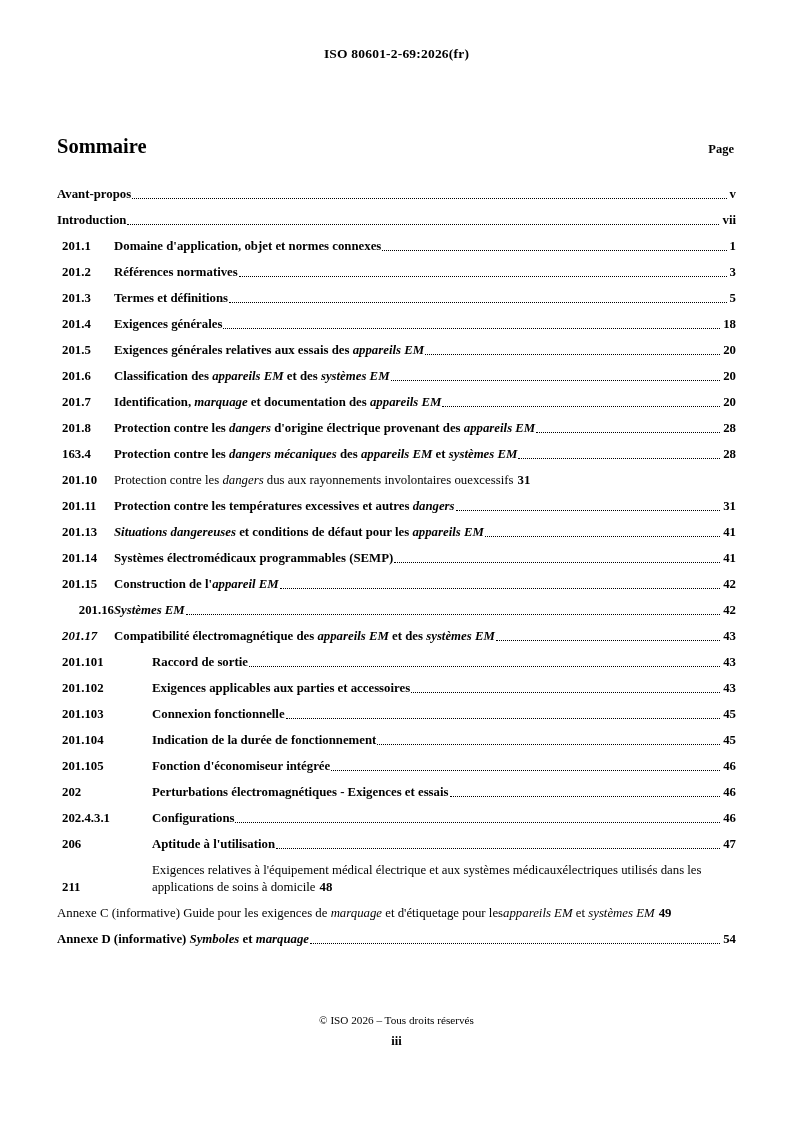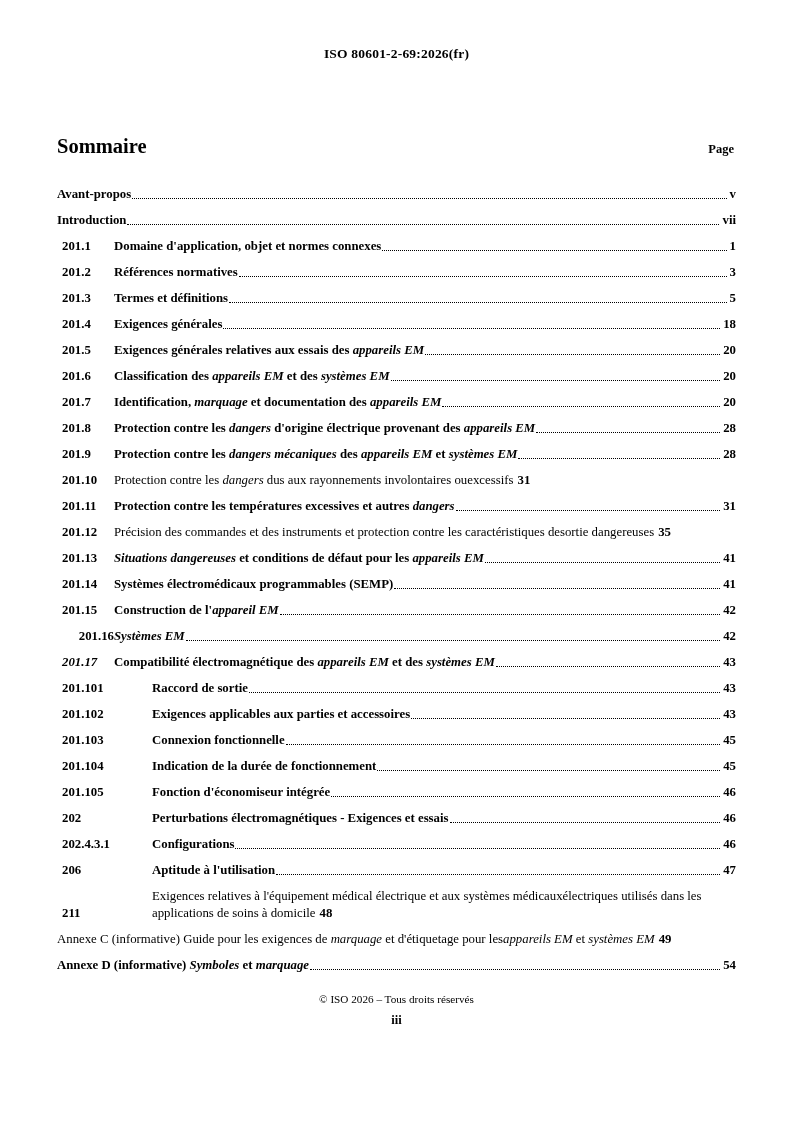--- a/index.html
+++ b/index.html
@@ -80,21 +80,21 @@
     flex: 0 0 auto;
     text-align: right;
     white-space: pre;
     padding-left: 2px;
   }
 
   .footer {
     position: absolute;
     left: 0;
     right: 0;
-    bottom: 42px;
+    bottom: 21px;
     text-align: center;
   }
   .footer .copy {
     font-size: 11.2px;
     font-family: "Liberation Serif", serif;
   }
   .footer .folio {
     font-size: 12.5px;
     font-weight: bold;
     margin-top: 8px;
@@ -166,38 +166,34 @@
         <span class="dots"></span>
         <span class="pg">20</span>
       </div>
       <div class="toc-row" style="padding-left: 5px;">
         <span class="num" style="width: 52px;">201.8</span>
         <span class="txt">Protection contre les <i>dangers</i> d'origine électrique provenant des <i>appareils EM</i></span>
         <span class="dots"></span>
         <span class="pg">28</span>
       </div>
       <div class="toc-row" style="padding-left: 5px;">
-        <span class="num" style="width: 52px;">201.9</span>
+        <span class="num" style="width: 52px;">163.4</span>
         <span class="txt">Protection contre les <i>dangers mécaniques</i> des <i>appareils EM</i> et <i>systèmes EM</i></span>
         <span class="dots"></span>
         <span class="pg">28</span>
       </div>
       <div class="toc-row" style="padding-left: 5px;">
         <span class="num" style="width: 52px;">201.10</span>
         <span class="body"><span class="line1">Protection contre les <i>dangers</i> dus aux rayonnements involontaires ou</span><span class="line2"><span class="t2">excessifs</span><span class="dots"></span><span class="pg">31</span></span></span>
       </div>
       <div class="toc-row" style="padding-left: 5px;">
         <span class="num" style="width: 52px;">201.11</span>
         <span class="txt">Protection contre les températures excessives et autres <i>dangers</i></span>
         <span class="dots"></span>
         <span class="pg">31</span>
-      </div>
-      <div class="toc-row" style="padding-left: 5px;">
-        <span class="num" style="width: 52px;">201.12</span>
-        <span class="body"><span class="line1">Précision des commandes et des instruments et protection contre les caractéristiques de</span><span class="line2"><span class="t2">sortie dangereuses</span><span class="dots"></span><span class="pg">35</span></span></span>
       </div>
       <div class="toc-row" style="padding-left: 5px;">
         <span class="num" style="width: 52px;">201.13</span>
         <span class="txt"><i>Situations dangereuses</i> et conditions de défaut pour les <i>appareils EM</i></span>
         <span class="dots"></span>
         <span class="pg">41</span>
       </div>
       <div class="toc-row" style="padding-left: 5px;">
         <span class="num" style="width: 52px;">201.14</span>
         <span class="txt">Systèmes électromédicaux programmables (SEMP)</span>

